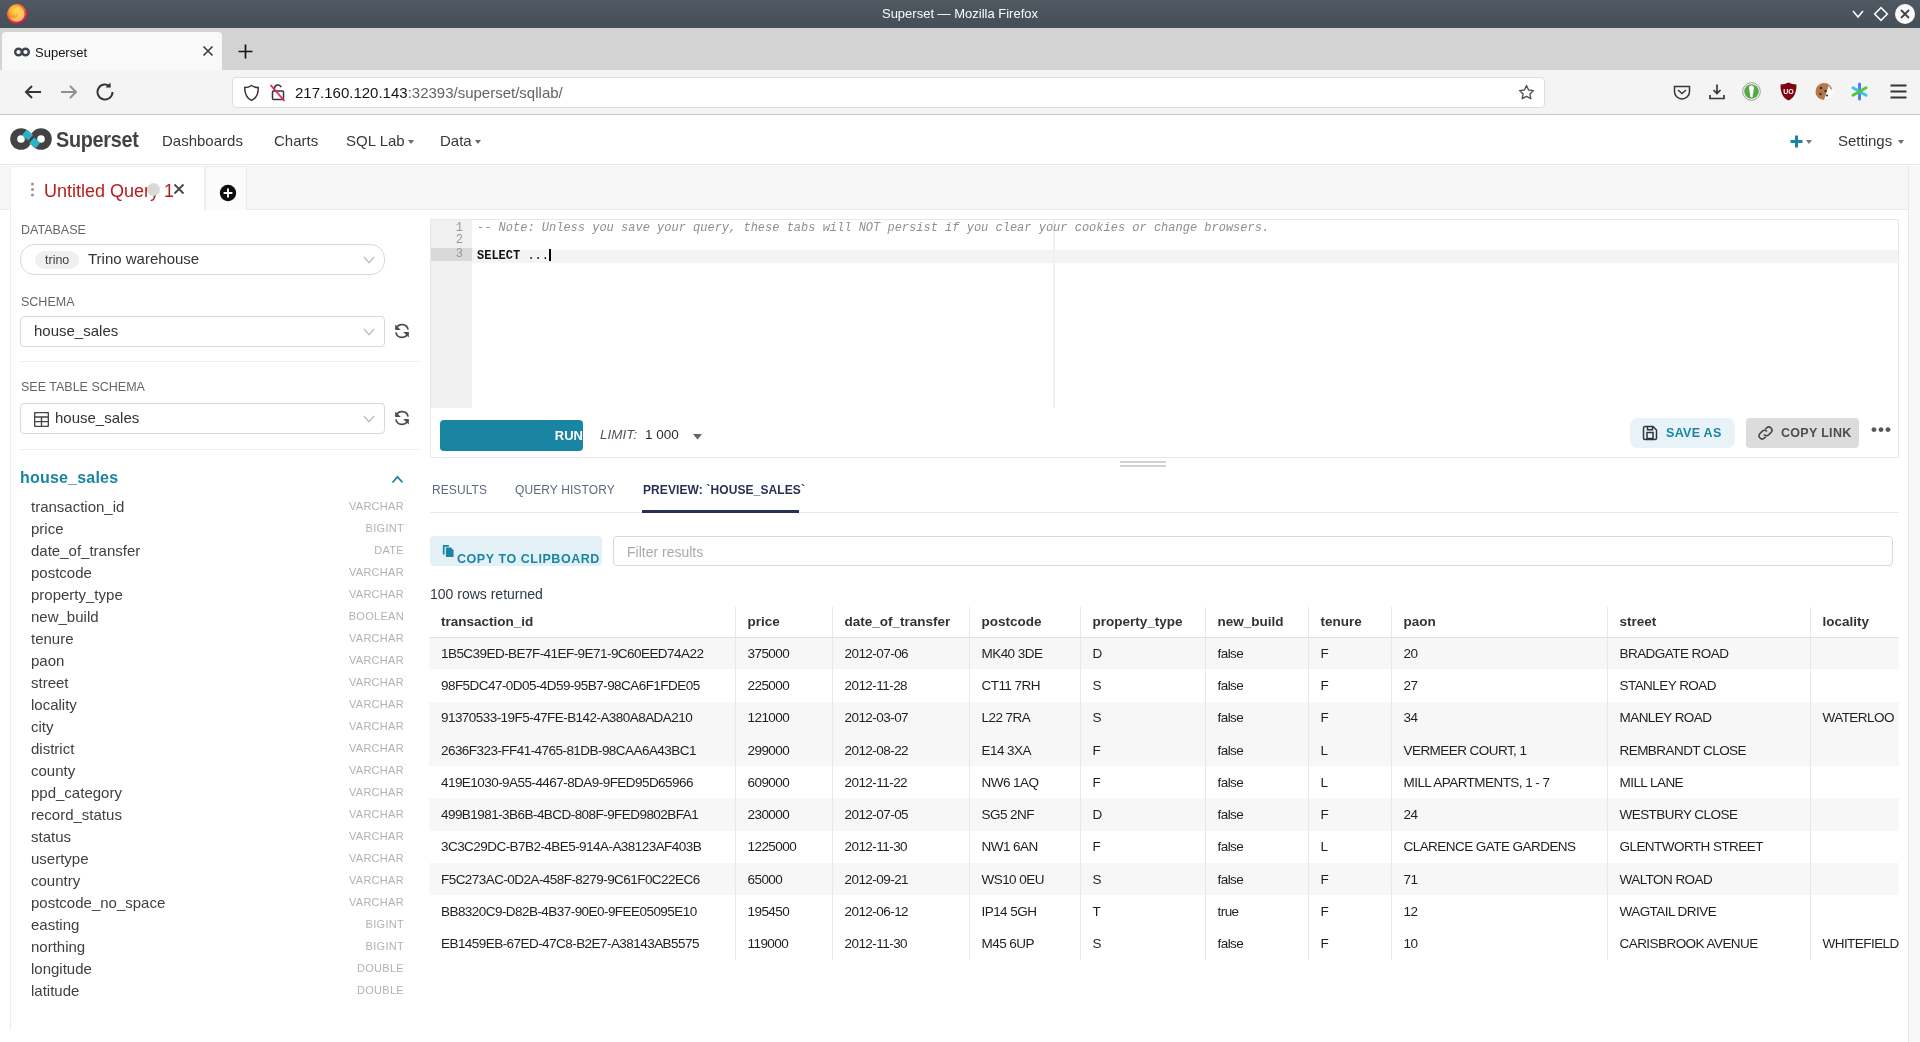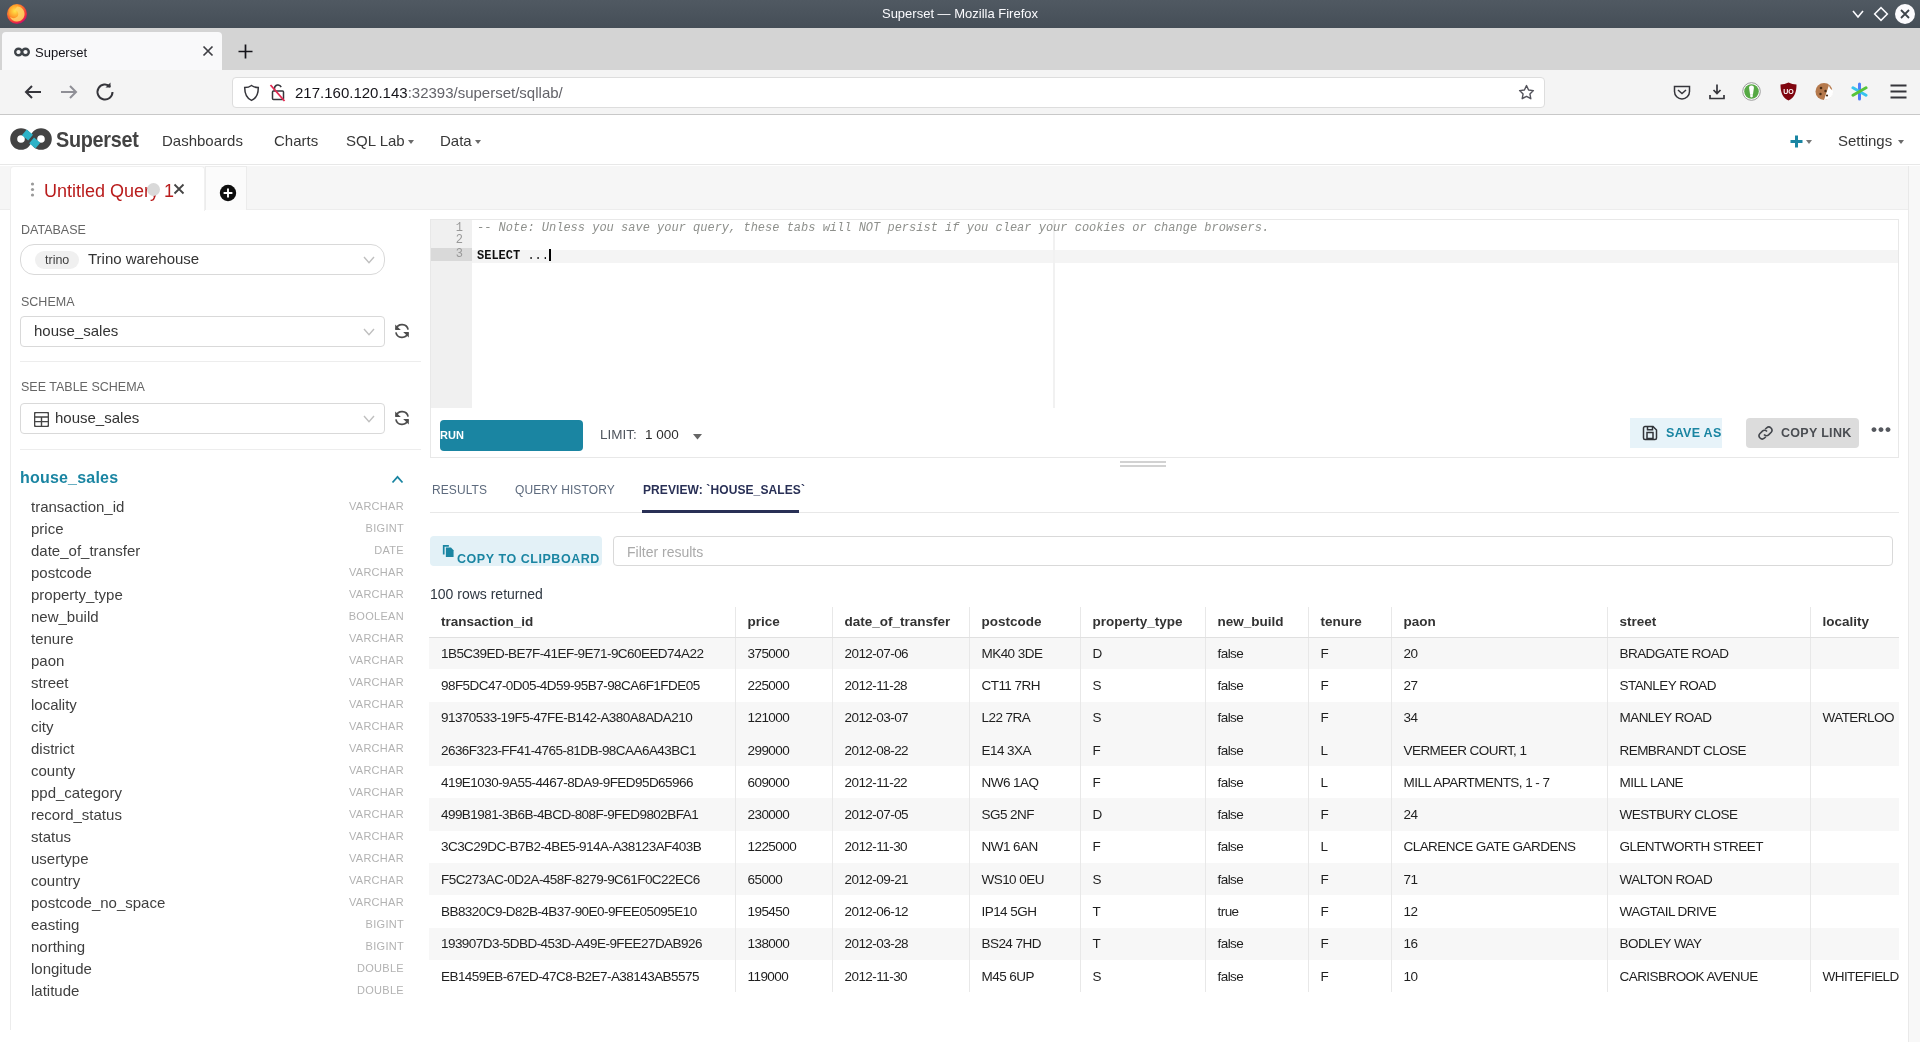--- a/index.html
+++ b/index.html
@@ -35,21 +35,21 @@
 .sbdivider { left:20px; width:401px; height:1px; background:#ededed; }
 .col { height:22px; padding:0 17px 0 31px; display:flex; align-items:center; justify-content:space-between; }
 .cn { font-size:15px; color:#3f3f3f; }
 .ct { font-size:11px; color:#b2b2b2; letter-spacing:.3px; }
 
 #editor { left:430px; top:219px; width:1469px; height:239px; border:1px solid #e8e8e8; background:#fff; }
 #gutter { left:0; top:0; width:41px; height:188px; background:#f0f0f0; color:#999;
   font-family:"Liberation Mono",monospace; font-size:12px; text-align:right; }
 #edtoolbar { left:0px; top:188px; width:1467px; height:49px; background:#fff; }
 .runbtn { left:9px; top:12px; width:143px; height:31px; background:#1a85a2; border-radius:4px;
-  color:#fff; font-size:11px; font-weight:bold; text-align:left; line-height:31px; }
+  color:#fff; font-size:13px; font-weight:bold; text-align:right; line-height:31px; }
 
 .stab { font-size:12px; letter-spacing:.1px; color:#5d6a7d; }
 .stab.active { color:#293056; font-weight:bold; }
 #copybtn { left:430px; top:536px; width:172px; height:30px; background:#e3f1f7; border-radius:4px;
   color:#1a85a2; font-weight:bold; font-size:12.5px; line-height:30px; }
 #filterbox { left:613px; top:536px; width:1280px; height:30px; border:1px solid #d9d9d9; border-radius:4px; }
 
 #rtable { left:429px; top:607px; width:1470px; }
 table.res { border-collapse:collapse; table-layout:fixed; width:1470px; font-size:13.5px; color:#1f1f1f; }
 table.res th { font-weight:bold; color:#333; height:30px; text-align:left; padding:0 0 0 12px; border-bottom:1px solid #e0e0e0; }
@@ -368,26 +368,26 @@
       <div style="height:13.5px;line-height:13.5px;padding-right:9px;">2</div>
       <div style="height:13.5px;line-height:13.5px;padding-right:9px;background:#d9d9d9;margin-top:0.5px;">3</div>
     </div>
     <div class="abs" style="left:46px;top:0;font-family:'Liberation Mono',monospace;font-size:12px;line-height:13.5px;padding-top:2px;">
         <div style="color:#8e908c;font-style:italic;white-space:nowrap;">-- Note: Unless you save your query, these tabs will NOT persist if you clear your cookies or change browsers.</div>
         <div>&nbsp;</div>
         <div style="color:#111;"><b>SELECT</b> ...<span style="display:inline-block;width:1.5px;height:12px;background:#000;vertical-align:-2px;"></span></div>
       </div>
     <div id="edtoolbar" class="abs">
       <div class="runbtn abs">RUN</div>
-      <span class="abs" style="left:169px;top:19px;font-size:13.5px;color:#50565e;">LIMIT:</span>
+      <span class="abs" style="left:169px;top:19px;font-size:13.5px;color:#50565e;font-style:italic;">LIMIT:</span>
       <span class="abs" style="left:214px;top:19px;font-size:13.5px;color:#2d2d2d;">1 000</span>
       <svg class="abs" style="left:262px;top:26px;" width="9" height="6" viewBox="0 0 9 6">
           <path d="M0 0 L4.5 5.4 L9 0 Z" fill="#666"></path>
         </svg>
-      <div class="abs" style="left:1199px;top:10px;width:92px;height:30px;background:#e7f3f9;border-radius:0;">
+      <div class="abs" style="left:1199px;top:10px;width:105px;height:30px;background:#e7f3f9;border-radius:8px;">
         <svg class="abs" style="left:12px;top:7px;" width="16" height="16" viewBox="0 0 16 16">
             <g stroke="#32343a" stroke-width="1.5" fill="none">
               <path d="M1.5 3 a1.5 1.5 0 0 1 1.5 -1.5 h8 l3.5 3.5 v8 a1.5 1.5 0 0 1 -1.5 1.5 h-10 a1.5 1.5 0 0 1 -1.5 -1.5 Z"></path>
               <rect x="5" y="7.5" width="6" height="6"></rect>
               <path d="M5.5 1.8 v3 h5 v-3"></path>
             </g>
           </svg>
         <span class="abs" style="left:36px;top:8px;font-size:12.5px;font-weight:bold;color:#1a85a2;letter-spacing:.3px;">SAVE AS</span>
       </div>
       <div class="abs" style="left:1315px;top:10px;width:113px;height:30px;background:#dcdcdc;border-radius:4px;">
@@ -552,32 +552,20 @@
             <td>195450</td>
             <td>2012-06-12</td>
             <td>IP14 5GH</td>
             <td>T</td>
             <td>true</td>
             <td>F</td>
             <td>12</td>
             <td>WAGTAIL DRIVE</td>
             <td></td>
           </tr>
-      <tr class="odd">
-            <td>193907D3-5DBD-453D-A49E-9FEE27DAB926</td>
-            <td>138000</td>
-            <td>2012-03-28</td>
-            <td>BS24 7HD</td>
-            <td>T</td>
-            <td>false</td>
-            <td>F</td>
-            <td>16</td>
-            <td>BODLEY WAY</td>
-            <td></td>
-          </tr>
       <tr>
             <td>EB1459EB-67ED-47C8-B2E7-A38143AB5575</td>
             <td>119000</td>
             <td>2012-11-30</td>
             <td>M45 6UP</td>
             <td>S</td>
             <td>false</td>
             <td>F</td>
             <td>10</td>
             <td>CARISBROOK AVENUE</td>

